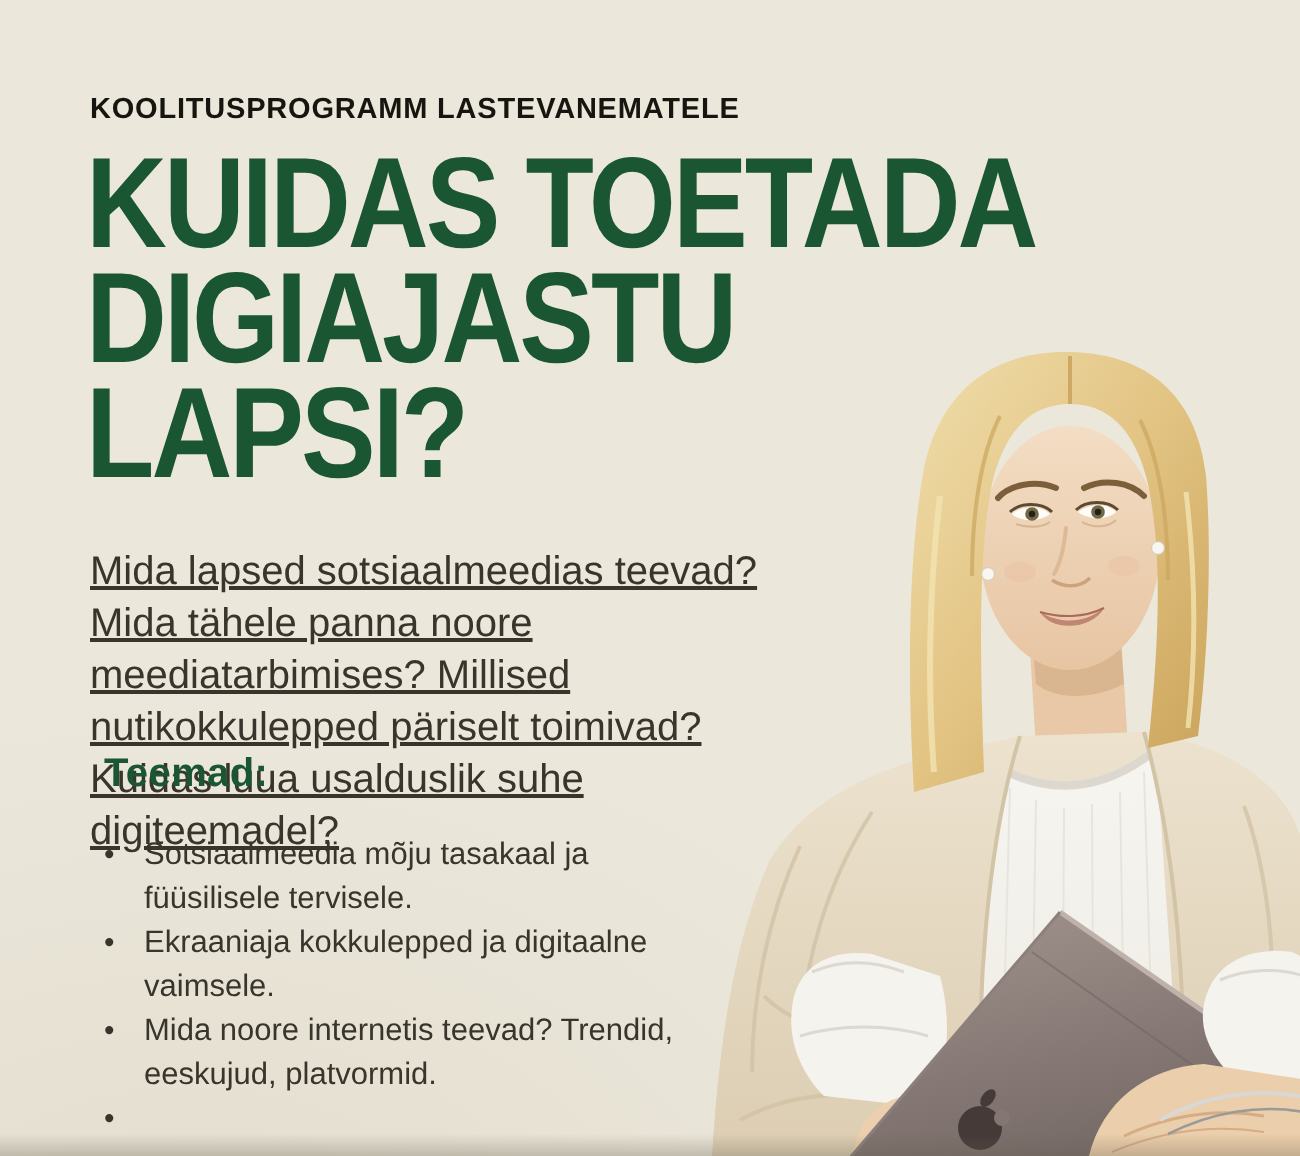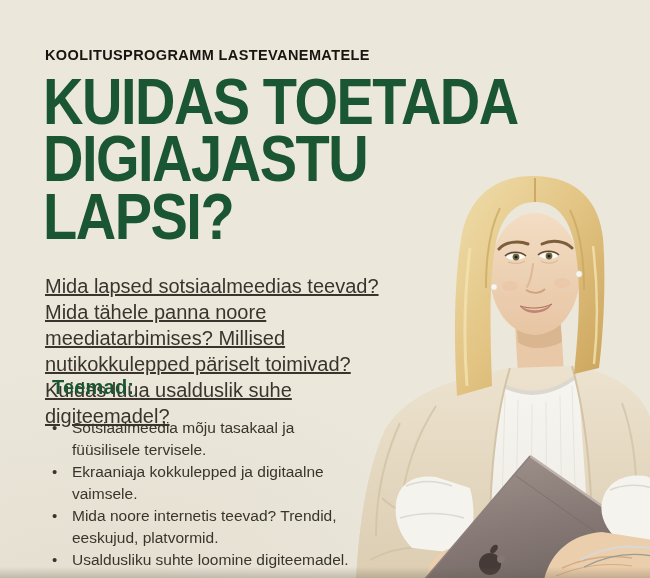--- a/index.html
+++ b/index.html
@@ -69,21 +69,20 @@
     <li>
       <span class="dot">•</span>
       <span>Ekraaniaja kokkulepped ja digitaalne vaimsele.</span>
     </li>
     <li>
       <span class="dot">•</span>
       <span>Mida noore internetis teevad? Trendid, eeskujud, platvormid.</span>
     </li>
     <li>
       <span class="dot">•</span>
-      <span>Usaldusliku suhte loomine digiteemadel.</span>
     </li>
   </ul>
 
   <svg class="figure" viewBox="0 0 310 410" role="img" xmlns="http://www.w3.org/2000/svg">
     <defs>
       <linearGradient id="hairGrad" x1="0" y1="0" x2="1" y2="1">
         <stop offset="0" stop-color="#F0DEAC"></stop>
         <stop offset="0.5" stop-color="#E2C382"></stop>
         <stop offset="1" stop-color="#C9A258"></stop>
       </linearGradient>

